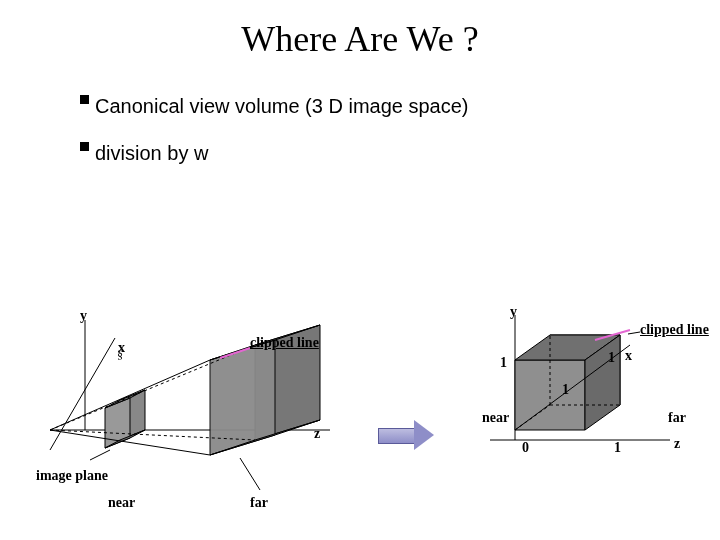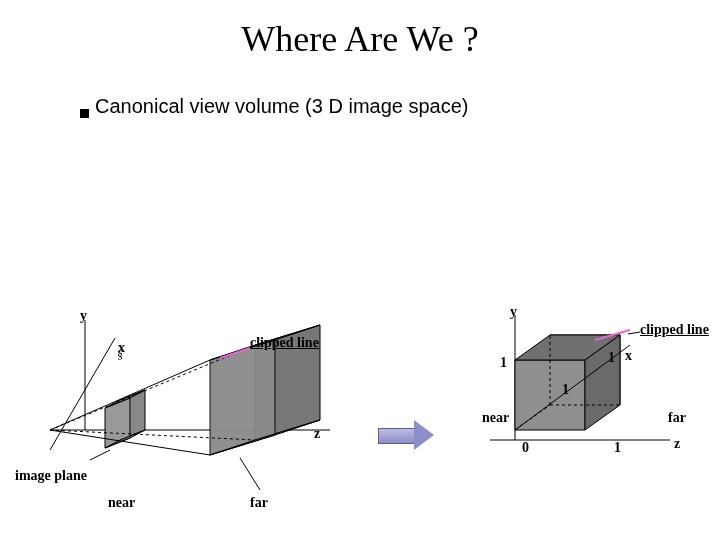--- a/index.html
+++ b/index.html
@@ -28,21 +28,21 @@
   .bullets {
     position: absolute;
     top: 95px;
     left: 80px;
     width: 560px;
     font-family: Verdana, Geneva, sans-serif;
     font-size: 20px;
   }
   .bullet {
     display: flex;
-    align-items: flex-end;
+    align-items: flex-start;
     margin-bottom: 24px;
   }
   .sq {
     display: inline-block;
     width: 9px;
     height: 9px;
     background: #000;
     margin-right: 6px;
     flex-shrink: 0;
   }
@@ -82,20 +82,24 @@
 
 <div class="slide">
 
   <div class="title">Where Are We ?</div>
 
   <div class="bullets">
     <div class="bullet">
       <span class="sq"></span>
       <span>Canonical view volume (3 D image space)</span>
     </div>
+    <div class="bullet">
+      <span class="sq"></span>
+      <span>division by w</span>
+    </div>
   </div>
 
   <div class="diagram-area">
 
     <svg style="position:absolute; left:30px; top:0px;" width="320" height="230" viewBox="0 0 320 230">
 
       <line x1="20" y1="130" x2="300" y2="130" stroke="#000" stroke-width="1"></line>
       <line x1="55" y1="20" x2="55" y2="130" stroke="#000" stroke-width="1"></line>
       <line x1="20" y1="150" x2="85" y2="38" stroke="#000" stroke-width="1"></line>
 
@@ -123,21 +127,21 @@
       <line x1="60" y1="160" x2="80" y2="150" stroke="#000" stroke-width="1"></line>
 
       <line x1="230" y1="190" x2="210" y2="158" stroke="#000" stroke-width="1"></line>
     </svg>
 
     <div class="label" style="left:80px; top:8px;">y</div>
     <div class="label" style="left:118px; top:40px;">x</div>
     <div class="label small" style="left:117px; top:48px;">§</div>
     <div class="label" style="left:314px; top:126px;">z</div>
     <div class="label" style="left:250px; top:35px; text-decoration: underline;">clipped line</div>
-    <div class="label" style="left:15px; top:168px;">image plane</div>
+    <div class="label" style="left:36px; top:168px;">image plane</div>
     <div class="label" style="left:108px; top:195px;">near</div>
     <div class="label" style="left:250px; top:195px;">far</div>
 
     <div class="arrow3d" style="left:378px; top:120px; width:60px; height:30px;">
       <div class="shaft" style="left:0; top:8px; width:36px; height:14px;"></div>
       <div class="head" style="left:36px; top:0; border-top:15px solid transparent; border-bottom:15px solid transparent; border-left:20px solid #8e8ec8;"></div>
       <div class="head" style="left:35px; top:-1px; border-top:16px solid transparent; border-bottom:16px solid transparent; border-left:21px solid #5a5a99; z-index:-1;"></div>
     </div>
 
     <svg style="position:absolute; left:460px; top:0px;" width="250" height="230" viewBox="0 0 250 230">

